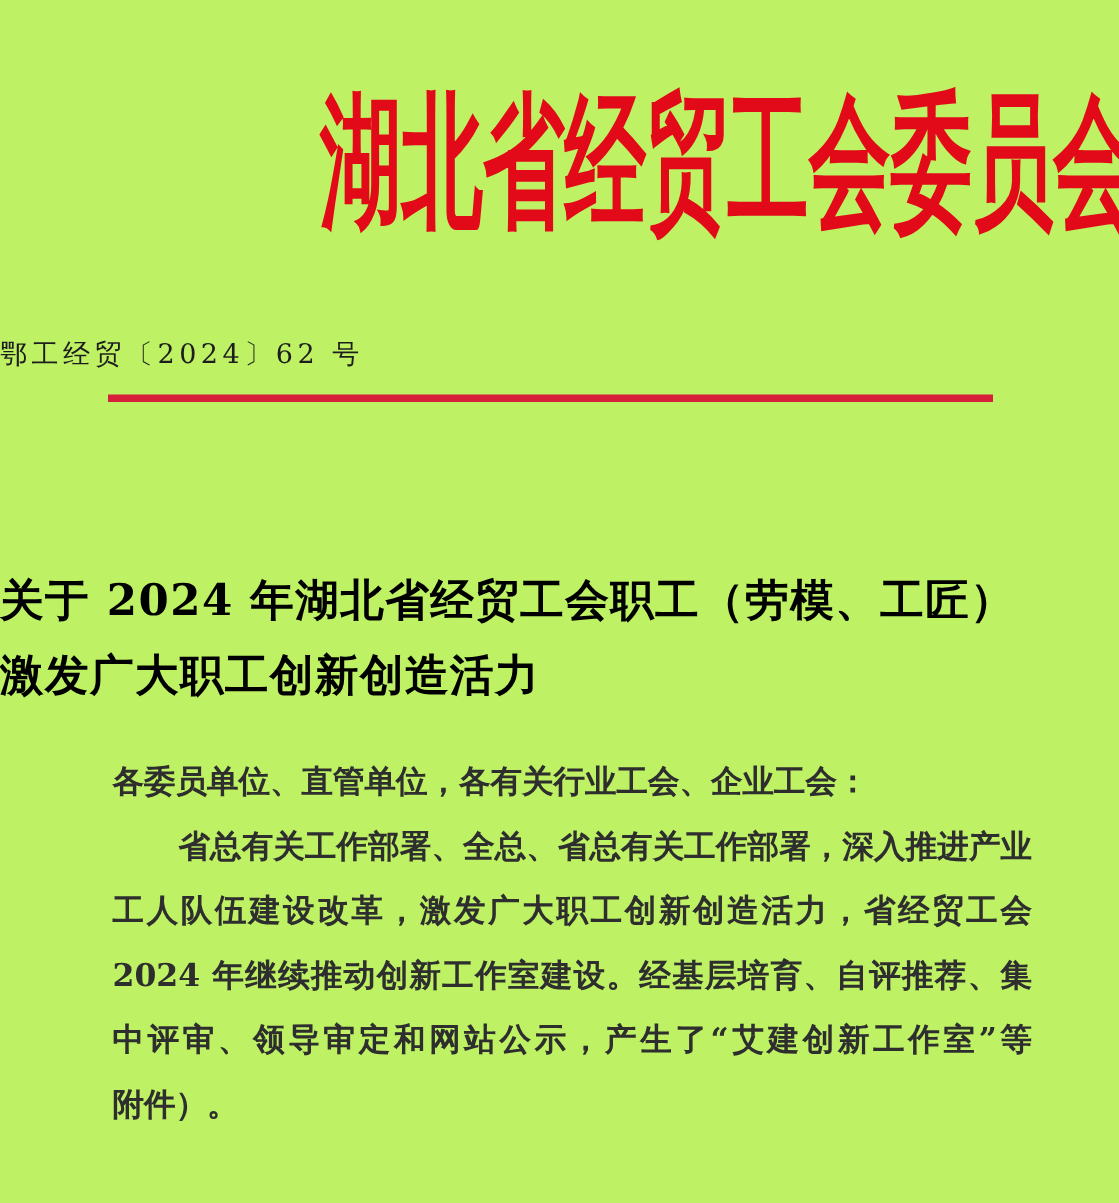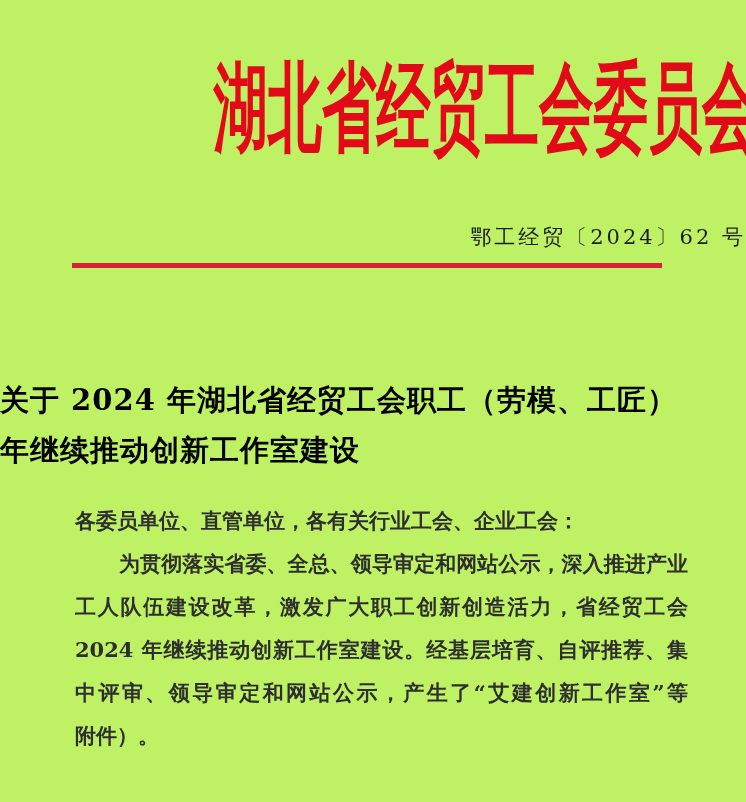--- a/index.html
+++ b/index.html
@@ -28,22 +28,22 @@
     white-space: nowrap;
     transform: scaleX(0.56);
     transform-origin: 50% 50%;
   }
 
   
   .doc-number {
     position: absolute;
     top: 222px; left: 0;
     width: 746px;
-    text-align: right;
-    font-size: 21px;
+    text-align: left;
+    font-size: 18px;
     line-height: 30px;
     letter-spacing: 3px;
     color: #1d1d1d;
   }
 
   
   .red-line {
     position: absolute;
     top: 263px; left: 72px;
     width: 590px; height: 5px;
@@ -88,25 +88,25 @@
   <div class="org-title-wrap">
     <span class="org-title">湖北省经贸工会委员会</span>
   </div>
 
   <div class="doc-number">鄂工经贸〔2024〕62 号</div>
 
   <div class="red-line"></div>
 
   <div class="doc-title">
     <div>关于 2024 年湖北省经贸工会职工（劳模、工匠）</div>
-    <div>年继续推动创新工作室建设</div>
+    <div>激发广大职工创新创造活力</div>
   </div>
 
   <div class="body-text">
     <div class="body-line">各委员单位、直管单位，各有关行业工会、企业工会：</div>
-    <div class="body-line justify indent">为贯彻落实省委、全总、领导审定和网站公示，深入推进产业</div>
+    <div class="body-line justify indent">省总有关工作部署、全总、省总有关工作部署，深入推进产业</div>
     <div class="body-line justify">工人队伍建设改革，激发广大职工创新创造活力，省经贸工会</div>
     <div class="body-line justify">2024 年继续推动创新工作室建设。经基层培育、自评推荐、集</div>
     <div class="body-line justify">中评审、领导审定和网站公示，产生了“艾建创新工作室”等</div>
     <div class="body-line">附件）。</div>
   </div>
 
 </div>
 
 </body></html>

